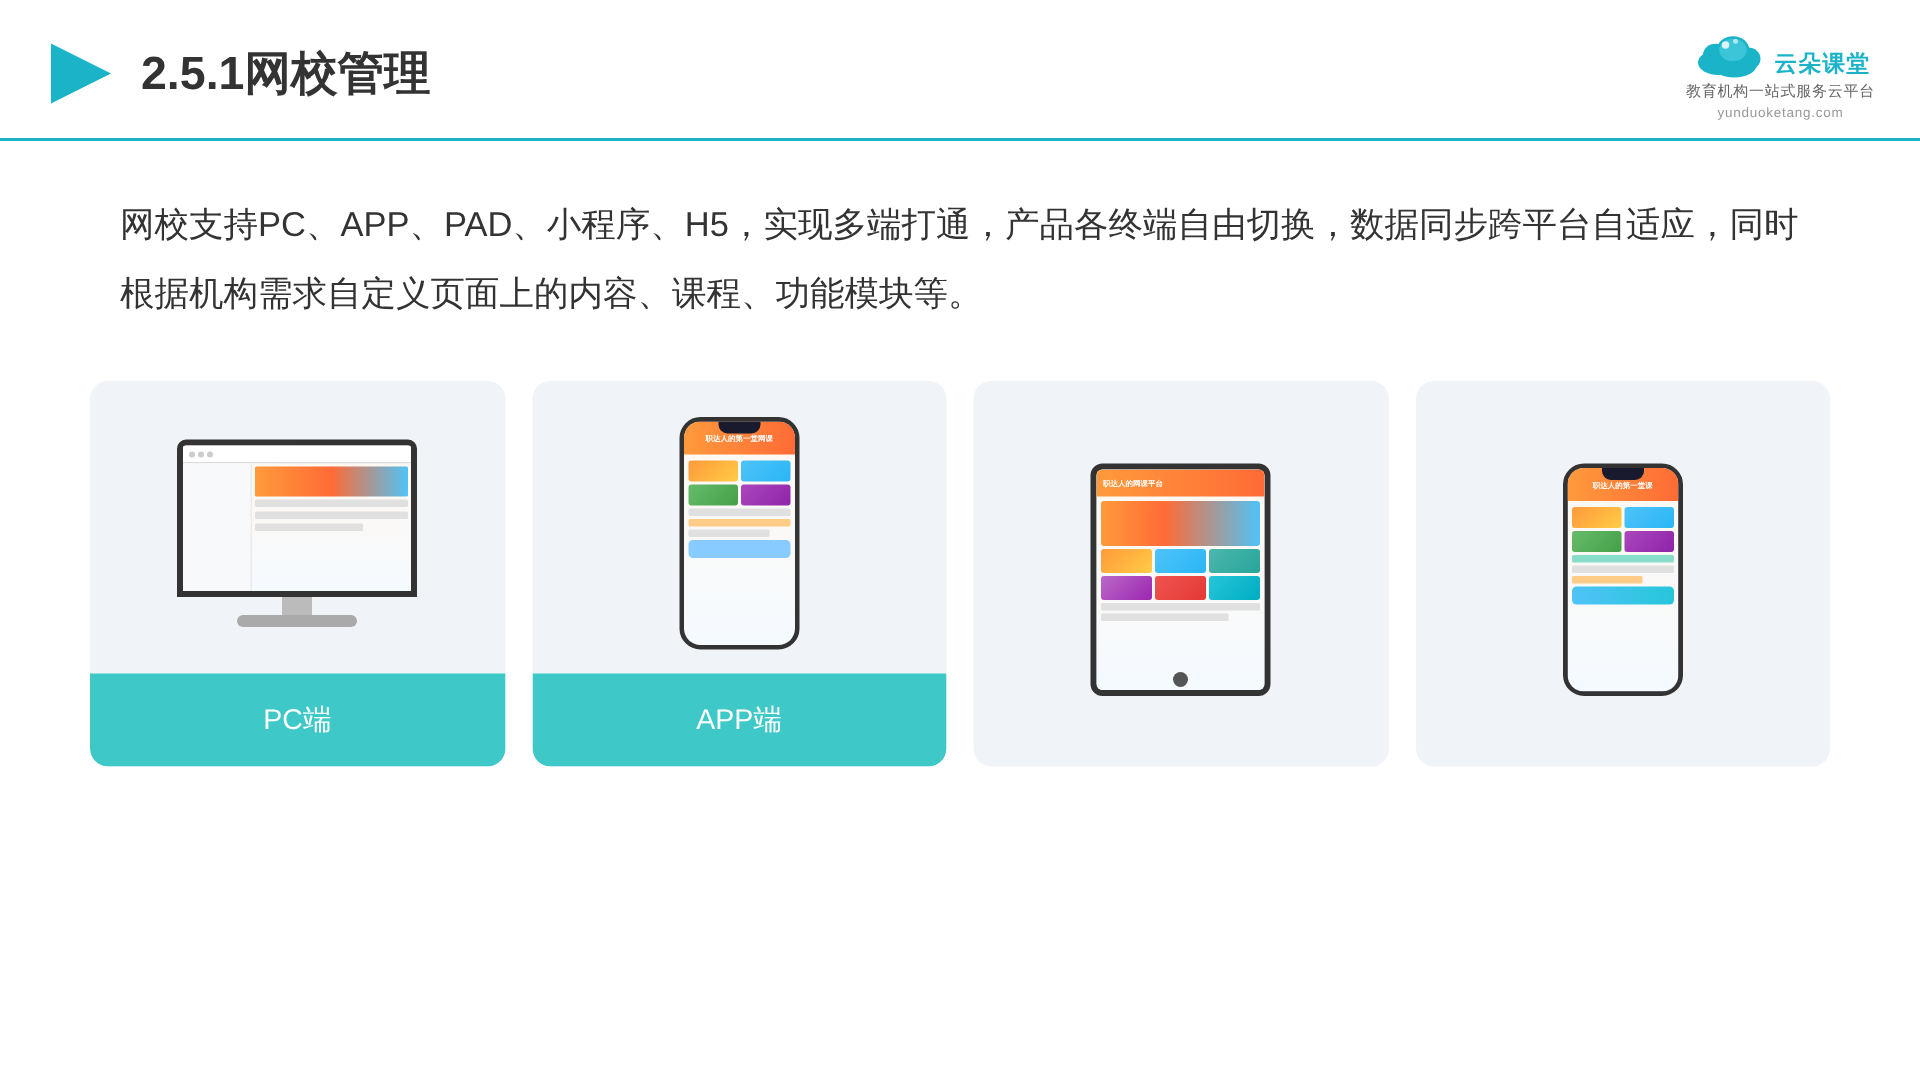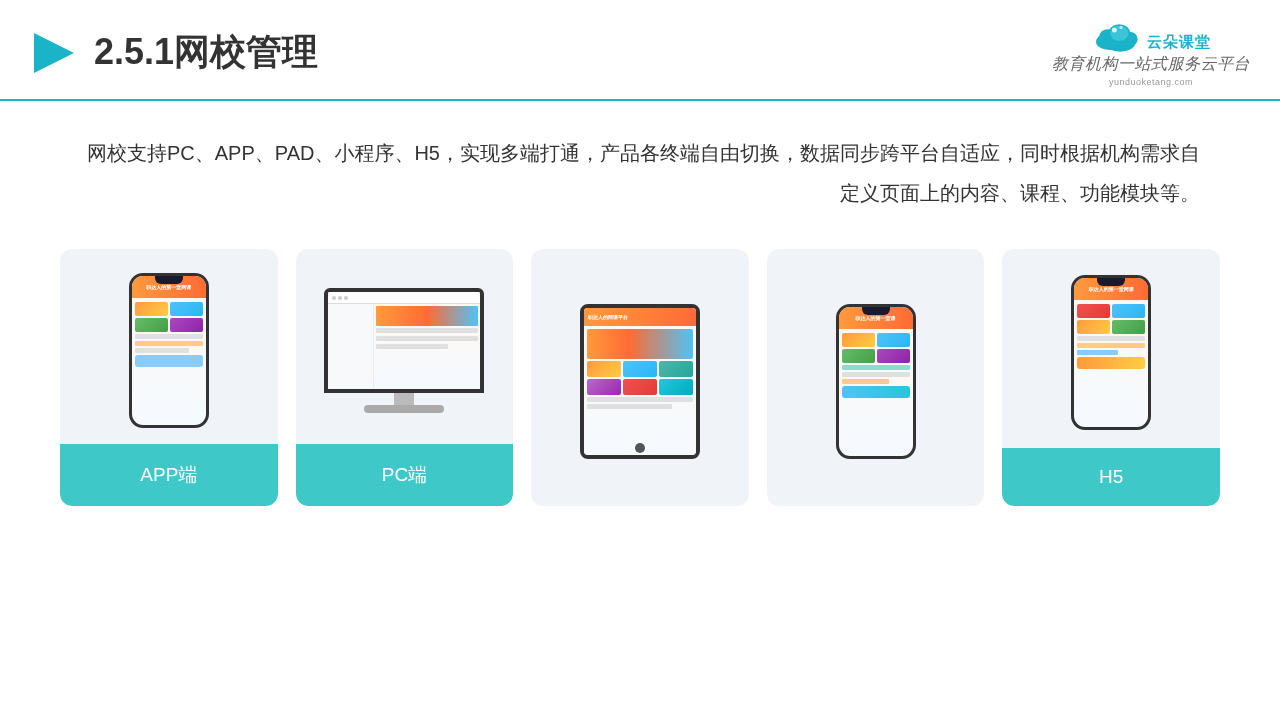--- a/index.html
+++ b/index.html
@@ -23,21 +23,21 @@
     .header-left {
       display: flex;
       align-items: center;
       gap: 16px;
     }
     .play-icon {
       width: 48px;
       height: 48px;
     }
     .page-title {
-      font-size: 36px;
+      font-size: 31px;
       font-weight: bold;
       color: #333;
     }
     .logo-area {
       display: flex;
       flex-direction: column;
       align-items: center;
       gap: 2px;
     }
     .logo-cloud {
@@ -49,39 +49,37 @@
       width: 50px;
       height: 34px;
     }
     .logo-text-main {
       font-size: 15px;
       font-weight: bold;
       color: #1ab3c8;
       letter-spacing: 1px;
     }
     .logo-subtext {
-      font-size: 16px;
+      font-size: 10px;
       color: #666;
       text-align: center;
       letter-spacing: 0.5px;
-      font-style: italic;
     }
     .logo-url {
       font-size: 9px;
       color: #999;
       letter-spacing: 0.5px;
     }
 
     
     .description {
       padding: 32px 80px 16px 80px;
-      font-size: 20px;
+      font-size: 23px;
       color: #333;
       line-height: 2;
-      text-align: right;
     }
 
     
     .cards-container {
       display: flex;
       gap: 18px;
       padding: 20px 60px 20px 60px;
       justify-content: center;
       align-items: stretch;
     }
@@ -350,46 +348,20 @@
       <span class="logo-text-main">云朵课堂</span>
     </div>
     <span class="logo-subtext">教育机构一站式服务云平台</span>
     <span class="logo-url">yunduoketang.com</span>
   </div>
 </div>
 
 <div class="description">网校支持PC、APP、PAD、小程序、H5，实现多端打通，产品各终端自由切换，数据同步跨平台自适应，同时根据机构需求自定义页面上的内容、课程、功能模块等。</div>
 
 <div class="cards-container">
-
-  <div class="device-card">
-    <div class="device-image-area">
-      <div class="phone-mockup">
-        <div class="phone-notch"></div>
-        <div class="phone-screen">
-          <div class="phone-screen-header">
-            <span class="phone-screen-header-text">职达人的第一堂网课</span>
-          </div>
-          <div class="phone-content-block">
-            <div class="phone-grid">
-              <div class="phone-grid-item"></div>
-              <div class="phone-grid-item phone-grid-item-blue"></div>
-              <div class="phone-grid-item" style="background:linear-gradient(135deg,#66bb6a,#43a047)"></div>
-              <div class="phone-grid-item" style="background:linear-gradient(135deg,#ab47bc,#8e24aa)"></div>
-            </div>
-            <div class="phone-row"></div>
-            <div class="phone-row phone-row-orange"></div>
-            <div class="phone-row" style="width:80%"></div>
-            <div class="phone-row phone-row-blue" style="height:12px; border-radius:3px;"></div>
-          </div>
-        </div>
-      </div>
-    </div>
-    <div class="device-label">APP端</div>
-  </div>
 
   <div class="device-card">
     <div class="device-image-area">
       <div class="pc-mockup">
         <div class="pc-monitor">
           <div class="pc-screen-content">
             <div class="pc-screen-top-bar">
               <div class="pc-dot"></div>
               <div class="pc-dot"></div>
               <div class="pc-dot"></div>
@@ -407,20 +379,46 @@
         </div>
         <div class="pc-stand-neck"></div>
         <div class="pc-stand-base"></div>
       </div>
     </div>
     <div class="device-label">PC端</div>
   </div>
 
   <div class="device-card">
     <div class="device-image-area">
+      <div class="phone-mockup">
+        <div class="phone-notch"></div>
+        <div class="phone-screen">
+          <div class="phone-screen-header">
+            <span class="phone-screen-header-text">职达人的第一堂网课</span>
+          </div>
+          <div class="phone-content-block">
+            <div class="phone-grid">
+              <div class="phone-grid-item"></div>
+              <div class="phone-grid-item phone-grid-item-blue"></div>
+              <div class="phone-grid-item" style="background:linear-gradient(135deg,#66bb6a,#43a047)"></div>
+              <div class="phone-grid-item" style="background:linear-gradient(135deg,#ab47bc,#8e24aa)"></div>
+            </div>
+            <div class="phone-row"></div>
+            <div class="phone-row phone-row-orange"></div>
+            <div class="phone-row" style="width:80%"></div>
+            <div class="phone-row phone-row-blue" style="height:12px; border-radius:3px;"></div>
+          </div>
+        </div>
+      </div>
+    </div>
+    <div class="device-label">APP端</div>
+  </div>
+
+  <div class="device-card">
+    <div class="device-image-area">
       <div class="tablet-mockup">
         <div class="tablet-screen">
           <div class="tablet-header">
             <span class="tablet-header-text">职达人的网课平台</span>
           </div>
           <div class="tablet-body">
             <div class="tablet-banner"></div>
             <div class="tablet-grid">
               <div class="tablet-grid-item tgi-orange"></div>
               <div class="tablet-grid-item tgi-blue"></div>
@@ -456,39 +454,14 @@
             <div class="phone-row phone-row-green"></div>
             <div class="phone-row"></div>
             <div class="phone-row phone-row-orange" style="width:70%"></div>
             <div class="phone-row" style="height:12px; border-radius:3px; background:linear-gradient(90deg,#4fc3f7,#26c6da);"></div>
           </div>
         </div>
       </div>
     </div>
   </div>
 
-  <div class="device-card">
-    <div class="device-image-area">
-      <div class="phone-mockup">
-        <div class="phone-notch"></div>
-        <div class="phone-screen">
-          <div class="phone-screen-header">
-            <span class="phone-screen-header-text">职达人的第一堂网课</span>
-          </div>
-          <div class="phone-content-block">
-            <div class="phone-grid">
-              <div class="phone-grid-item" style="background:linear-gradient(135deg,#ef5350,#e53935)"></div>
-              <div class="phone-grid-item phone-grid-item-blue"></div>
-              <div class="phone-grid-item"></div>
-              <div class="phone-grid-item" style="background:linear-gradient(135deg,#66bb6a,#43a047)"></div>
-            </div>
-            <div class="phone-row"></div>
-            <div class="phone-row phone-row-orange"></div>
-            <div class="phone-row phone-row-blue" style="width:60%"></div>
-            <div class="phone-row" style="height:12px; border-radius:3px; background:linear-gradient(90deg,#ff9a3c,#ffcc44);"></div>
-          </div>
-        </div>
-      </div>
-    </div>
-    <div class="device-label">H5</div>
-  </div>
 
 </div>
 
 </body></html>

